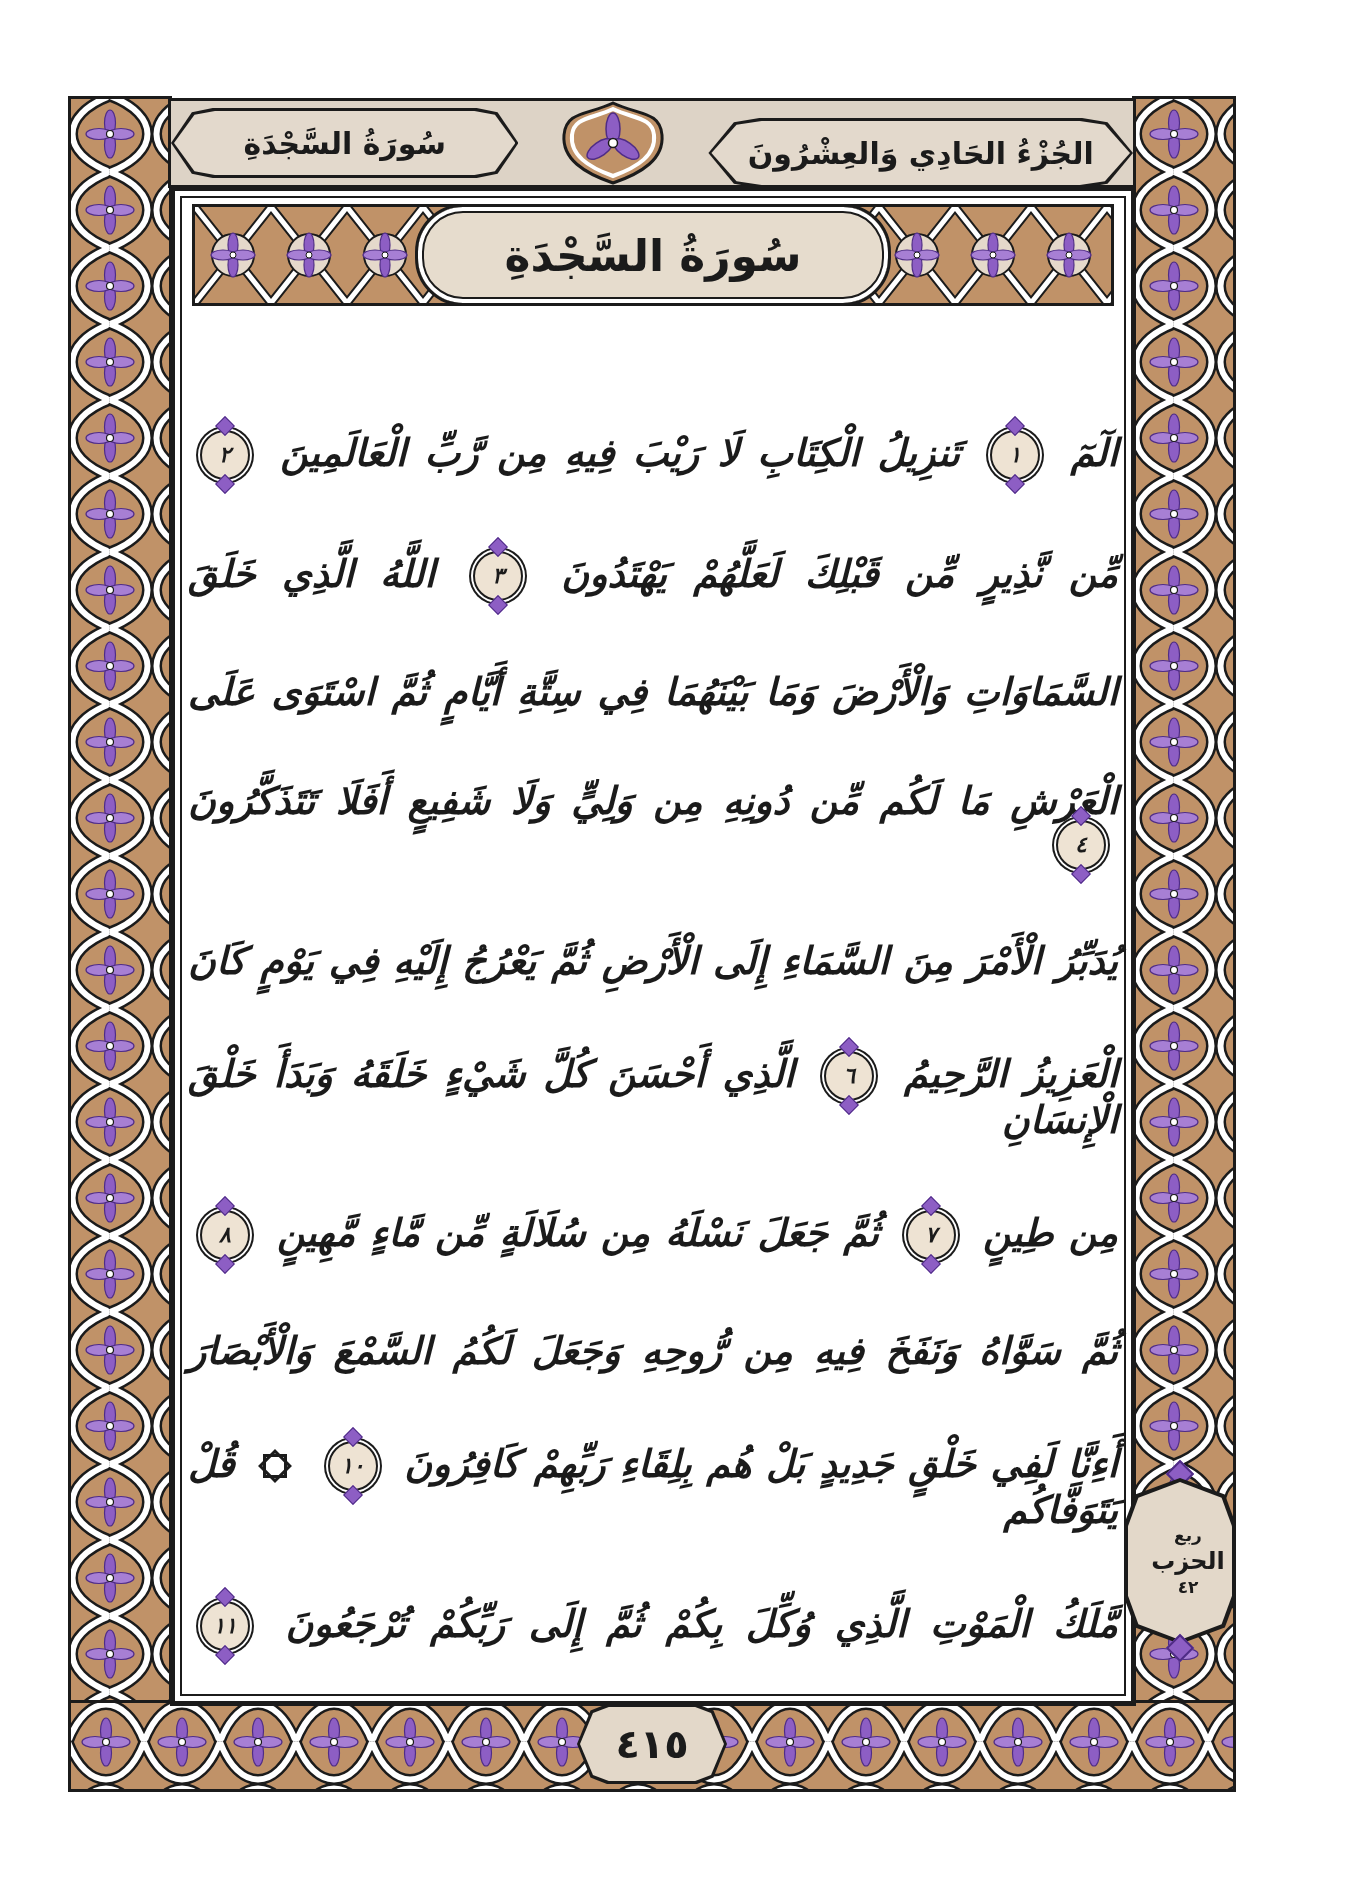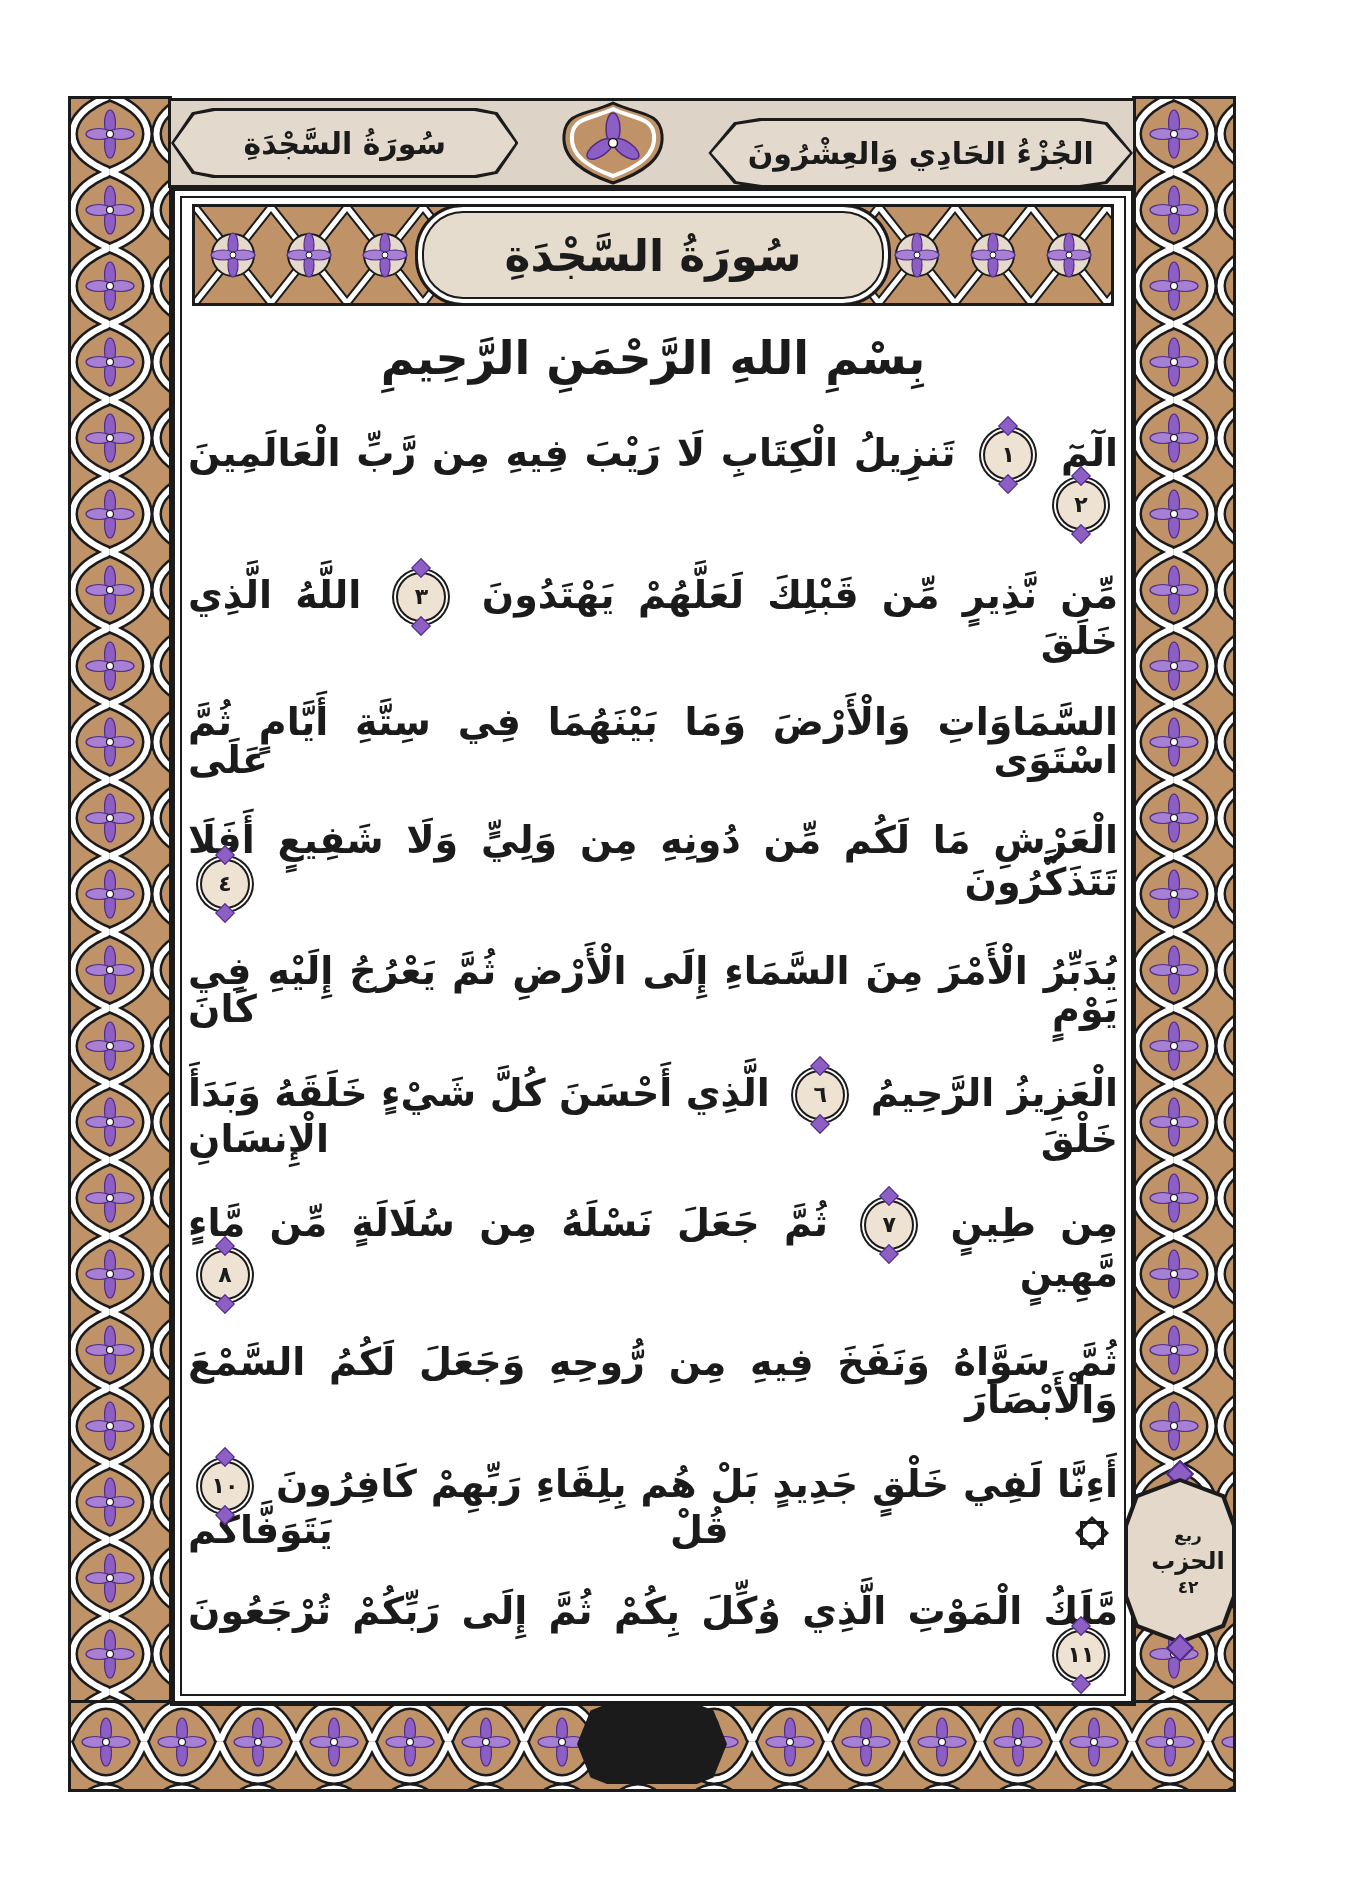--- a/index.html
+++ b/index.html
@@ -49,21 +49,21 @@
   .title-text{font-size:44px;font-weight:bold;}
   
   .basmala{
     position:absolute;left:200px;top:312px;width:906px;height:92px;
     display:flex;align-items:center;justify-content:center;
     font-size:46px;font-weight:bold;
   }
   
   .qlines{
     position:absolute;left:188px;top:404px;width:930px;height:1292px;
-    display:flex;flex-direction:column;
+    display:flex;flex-direction:column;font-style:italic;
   }
   .qline{
     flex:1 1 auto;direction:rtl;text-align:justify;text-align-last:justify;
     font-size:38px;font-weight:bold;line-height:1.0;
     display:block;overflow:visible;padding-top:26px;box-sizing:border-box;
   }
   .qtext{white-space:normal;}
   .ayah{
     display:inline-flex;align-items:center;justify-content:center;
     width:46px;height:46px;border-radius:50%;
@@ -224,21 +224,20 @@
           </g>
         </pattern>
       </defs>
       <rect width="100%" height="100%" fill="url(#pban)"></rect>
     </svg>
     <div class="title-cartouche">
       <span class="title-text">سُورَةُ السَّجْدَةِ</span>
     </div>
   </div>
 
-  <div class="basmala">بِسْمِ اللهِ الرَّحْمَنِ الرَّحِيمِ</div>
 
   <div class="qlines">
       <div class="qline"><span class="qtext">الٓمٓ</span> <span class="ayah">١</span> <span class="qtext">تَنزِيلُ الْكِتَابِ لَا رَيْبَ فِيهِ مِن رَّبِّ الْعَالَمِينَ</span> <span class="ayah">٢</span> </div>
       <div class="qline"><span class="qtext">مِّن نَّذِيرٍ مِّن قَبْلِكَ لَعَلَّهُمْ يَهْتَدُونَ</span> <span class="ayah">٣</span> <span class="qtext">اللَّهُ الَّذِي خَلَقَ</span> </div>
       <div class="qline"><span class="qtext">السَّمَاوَاتِ وَالْأَرْضَ وَمَا بَيْنَهُمَا فِي سِتَّةِ أَيَّامٍ ثُمَّ اسْتَوَى عَلَى</span> </div>
       <div class="qline"><span class="qtext">الْعَرْشِ مَا لَكُم مِّن دُونِهِ مِن وَلِيٍّ وَلَا شَفِيعٍ أَفَلَا تَتَذَكَّرُونَ</span> <span class="ayah">٤</span> </div>
       <div class="qline"><span class="qtext">يُدَبِّرُ الْأَمْرَ مِنَ السَّمَاءِ إِلَى الْأَرْضِ ثُمَّ يَعْرُجُ إِلَيْهِ فِي يَوْمٍ كَانَ</span> </div>
       <div class="qline"><span class="qtext">الْعَزِيزُ الرَّحِيمُ</span> <span class="ayah">٦</span> <span class="qtext">الَّذِي أَحْسَنَ كُلَّ شَيْءٍ خَلَقَهُ وَبَدَأَ خَلْقَ الْإِنسَانِ</span> </div>
       <div class="qline"><span class="qtext">مِن طِينٍ</span> <span class="ayah">٧</span> <span class="qtext">ثُمَّ جَعَلَ نَسْلَهُ مِن سُلَالَةٍ مِّن مَّاءٍ مَّهِينٍ</span> <span class="ayah">٨</span> </div>
       <div class="qline"><span class="qtext">ثُمَّ سَوَّاهُ وَنَفَخَ فِيهِ مِن رُّوحِهِ وَجَعَلَ لَكُمُ السَّمْعَ وَالْأَبْصَارَ</span> </div>
@@ -250,15 +249,18 @@
     <div class="hizb-black"></div>
     <div class="hizb-cream">
       <span class="hizb-line1">ربع</span>
       <span class="hizb-line2">الحزب</span>
       <span class="hizb-line3">٤٢</span>
     </div>
   </div>
 
   <div class="pagenum-wrap">
     <div class="pagenum-black"></div>
+    <div class="pagenum-cream">
+      <span class="pagenum-text">٤١٥</span>
+    </div>
   </div>
 
 </div>
 
 </body></html>

